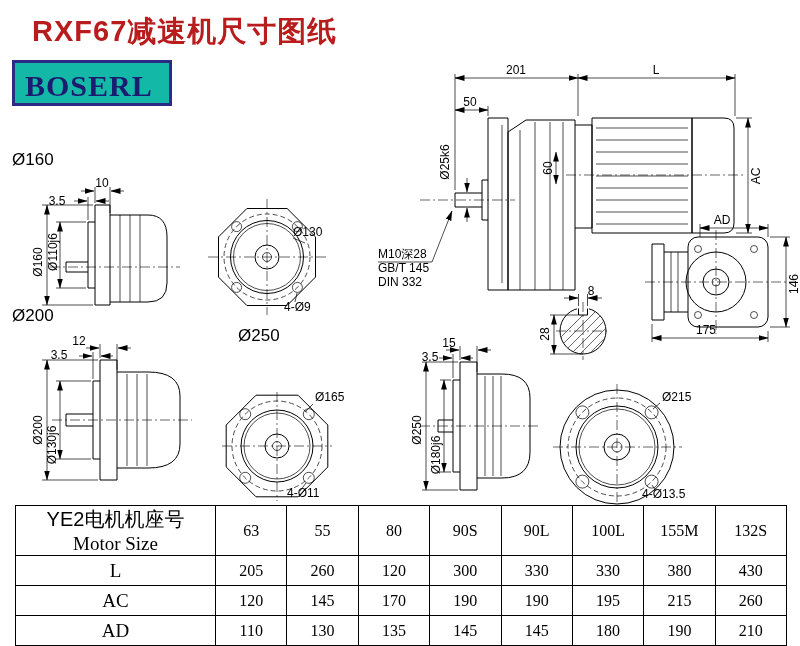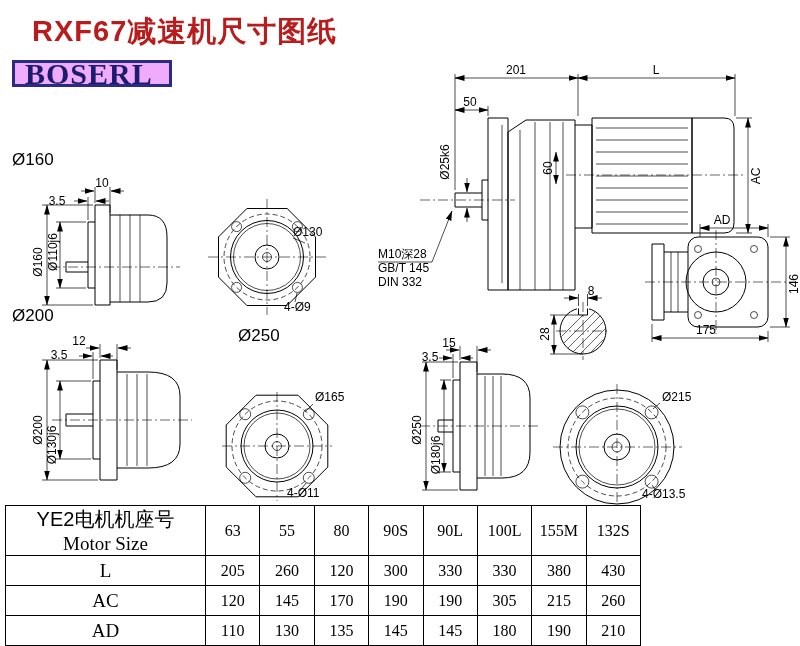--- a/index.html
+++ b/index.html
@@ -1,33 +1,33 @@
 <!DOCTYPE html>
 <html><head>
 <meta charset="utf-8">
 <style>
   *{margin:0;padding:0;box-sizing:border-box}
   html,body{width:800px;height:646px}
   body{position:relative;background:#fff;font-family:"Liberation Sans",sans-serif;overflow:hidden}
   .abs{position:absolute}
   .title{color:#b91c1c;font-weight:bold;font-size:29px;letter-spacing:1px;font-family:"Liberation Sans",sans-serif}
-  .logo{position:absolute;left:12px;top:60px;width:160px;height:27px;border:3px solid #2b2b85;color:#1b1b70;
-        font-family:"Liberation Serif",serif;font-weight:bold;font-size:30px;display:flex;align-items:center;
-        padding-left:10px;letter-spacing:1px;background:#f0abfc}
+  .logo{position:absolute;left:12px;top:60px;width:160px;height:46px;border:3px solid #2b2b85;color:#1b1b70;
+        font-family:"Liberation Serif",serif;font-weight:bold;font-size:30px;display:flex;align-items:flex-end;
+        padding-left:10px;letter-spacing:1px;background:#14b8a6}
   .viewlabel{position:absolute;font-size:17px;color:#000;font-family:"Liberation Sans",sans-serif}
   svg{position:absolute;left:0;top:0}
   svg text{font-family:"Liberation Sans",sans-serif;font-size:12px;fill:#000}
   .ln{stroke:#000;stroke-width:1;fill:none;stroke-linejoin:round}
   .thin{stroke:#000;stroke-width:.7;fill:none}
   .hx{stroke:#000;stroke-width:.6;fill:none}
   .cl{stroke:#000;stroke-width:.6;fill:none;stroke-dasharray:10 3 2 3}
   .bc{stroke:#000;stroke-width:.7;fill:none;stroke-dasharray:5 3}
   .dim{stroke:#000;stroke-width:.7;fill:none;marker-start:url(#ar);marker-end:url(#ar)}
   .dimE{stroke:#000;stroke-width:.7;fill:none;marker-end:url(#ar)}
-  .table-wrap{position:absolute;left:5px;top:505px;width:636px;height:140px}
+  .table-wrap{position:absolute;left:15px;top:505px;width:772px;height:140px}
   table{border-collapse:collapse;width:100%;height:100%;table-layout:fixed}
   td{border:1px solid #000;text-align:center;vertical-align:middle;padding:0;color:#000}
   .num{font-family:"Liberation Serif",serif;font-size:16px}
   .mono{font-family:Liberation Serif, serif;font-size:19px}
   .cjk{font-size:20px}
   tr.hrow{height:50px}
   tr.drow{height:30px}
 </style>
 </head>
 <body>
@@ -363,21 +363,21 @@
       <td class="num">380</td>
       <td class="num">430</td>
     </tr>
     <tr class="drow">
       <td class="mono">AC</td>
       <td class="num">120</td>
       <td class="num">145</td>
       <td class="num">170</td>
       <td class="num">190</td>
       <td class="num">190</td>
-      <td class="num">305</td>
+      <td class="num">195</td>
       <td class="num">215</td>
       <td class="num">260</td>
     </tr>
     <tr class="drow">
       <td class="mono">AD</td>
       <td class="num">110</td>
       <td class="num">130</td>
       <td class="num">135</td>
       <td class="num">145</td>
       <td class="num">145</td>

